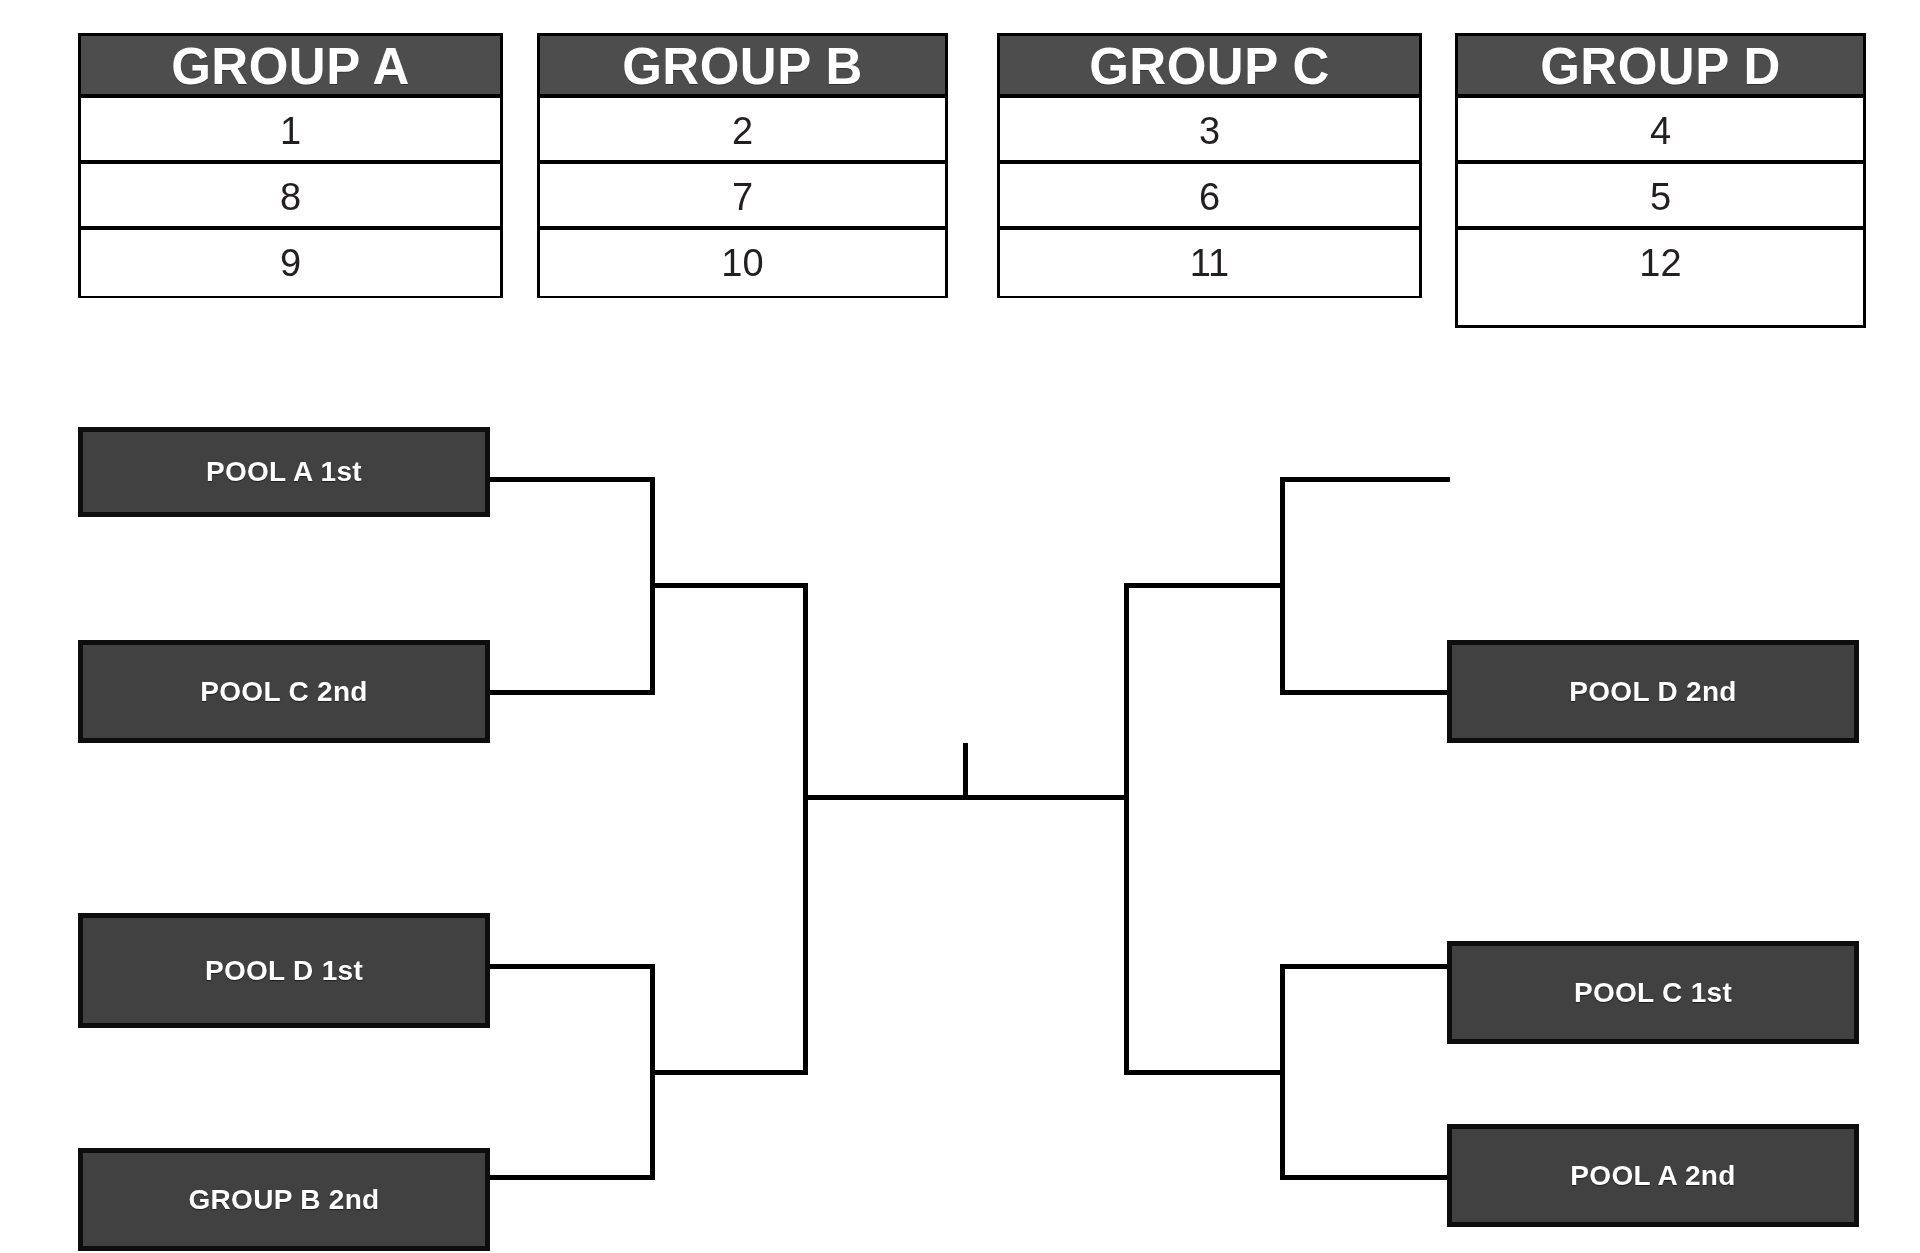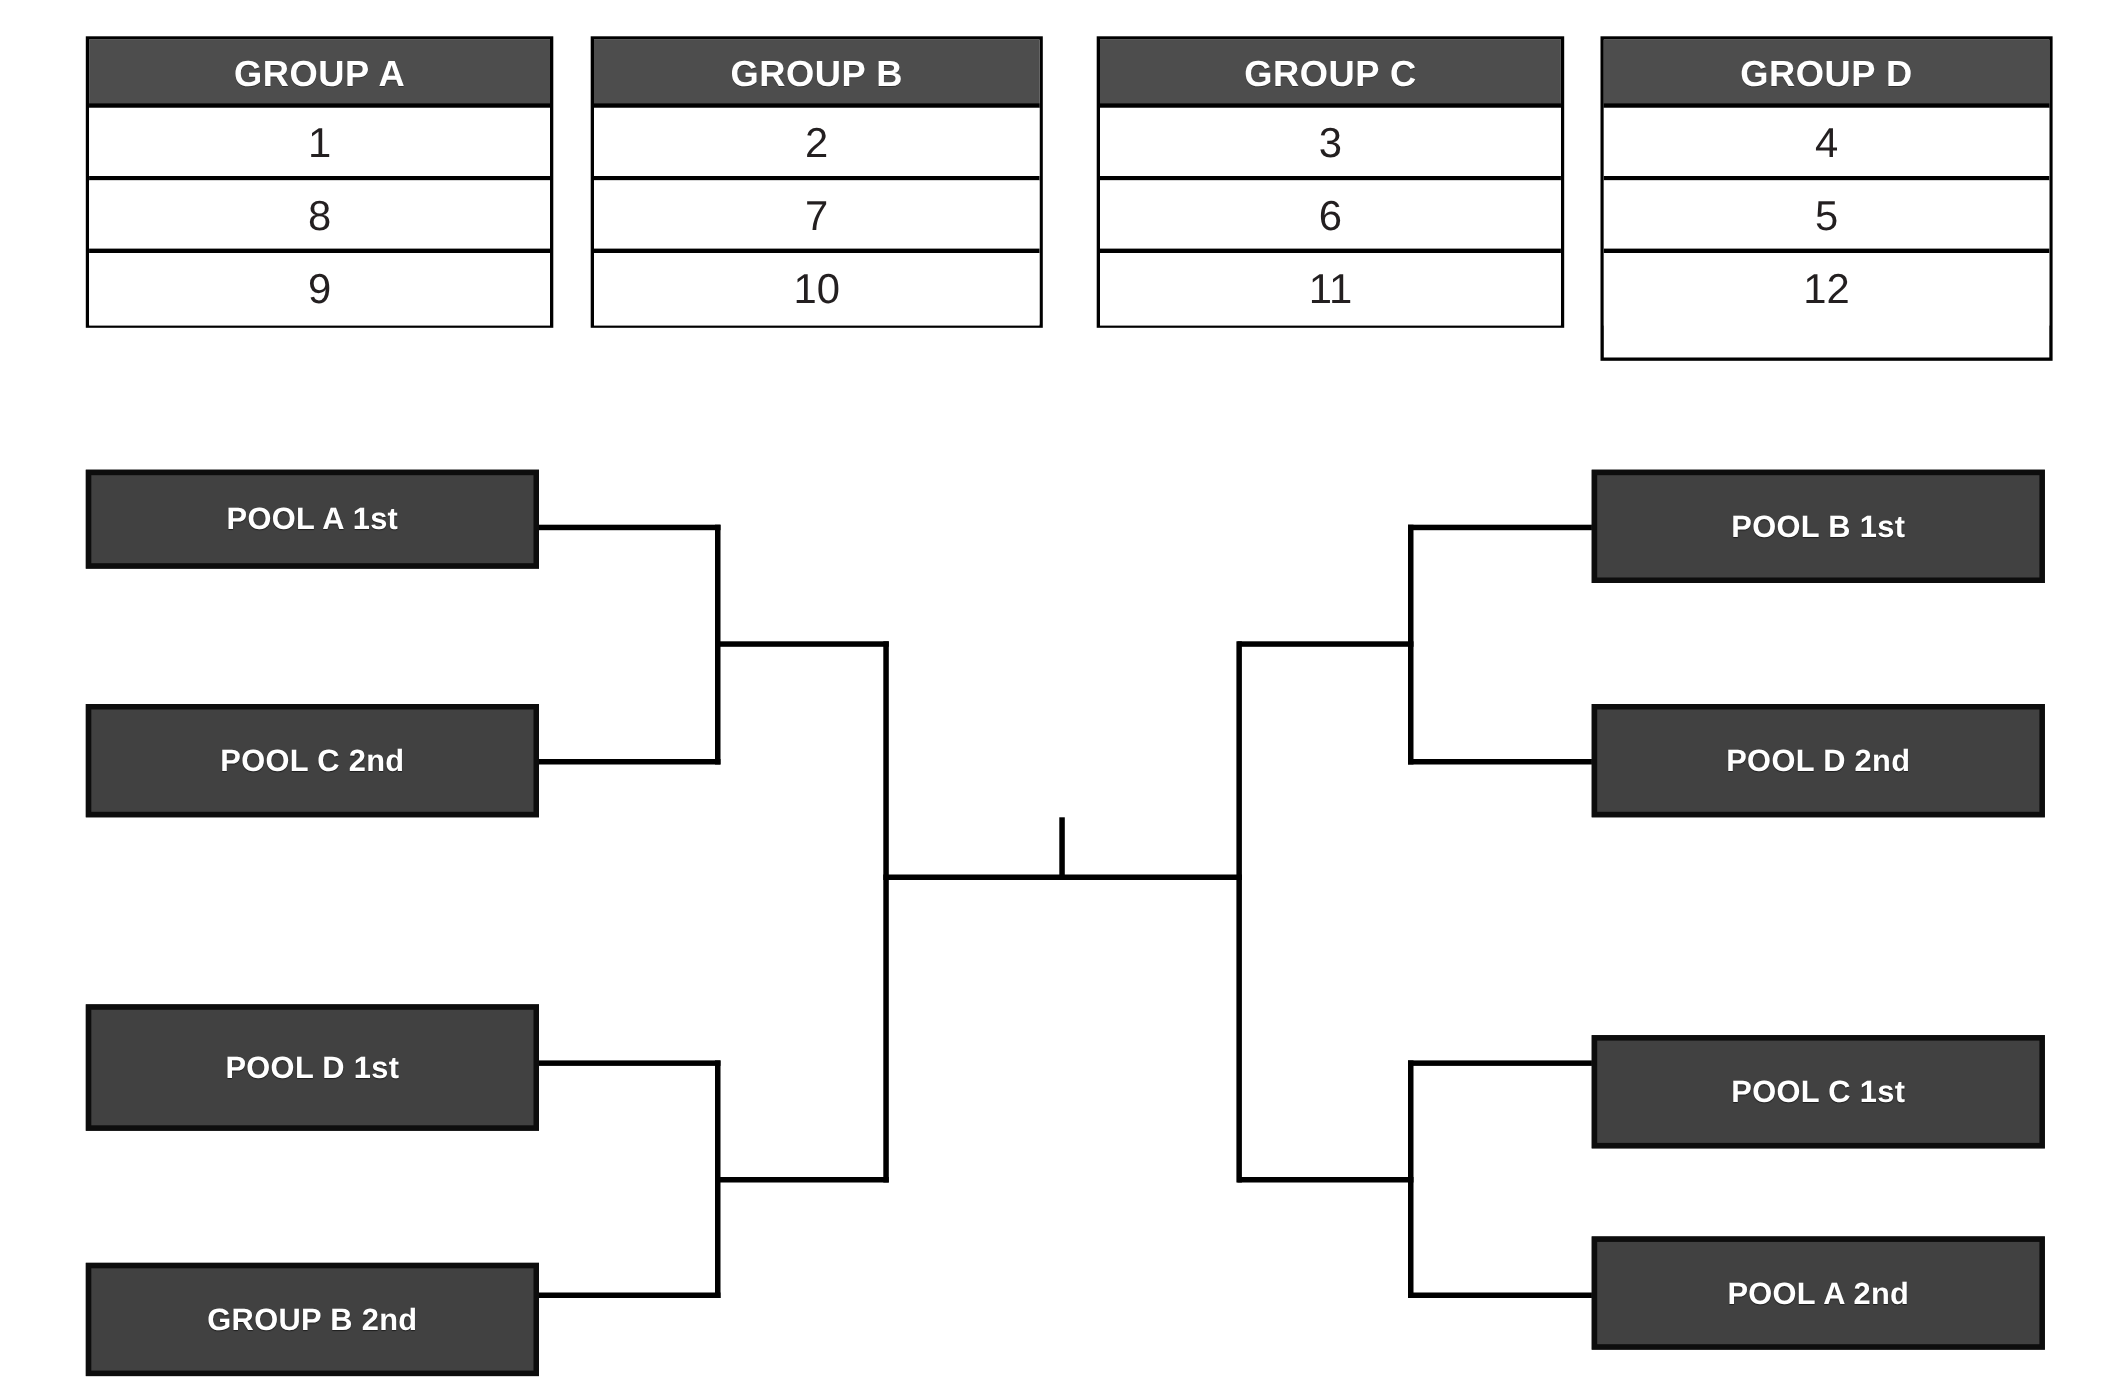--- a/index.html
+++ b/index.html
@@ -15,21 +15,21 @@
   .group-table{
     position:absolute;
     background:#ffffff;
     border:3px solid #000000;
     box-sizing:border-box;
   }
   .group-header{
     background:#4d4d4d;
     color:#ffffff;
     text-align:center;
-    font-size:33px;
+    font-size:51px;
     font-weight:bold;
     letter-spacing:0.5px;
     line-height:62px;
     height:62px;
     border-bottom:4px solid #000000;
     box-sizing:border-box;
     text-shadow:0 1px 0 rgba(0,0,0,.35);
     overflow:hidden;
     white-space:nowrap;
   }
@@ -141,23 +141,20 @@
   </div>
 
   <div class="bracket-box" style="left:78px;top:913px;width:412px;height:115px;">
     <span>POOL D 1st</span>
   </div>
 
   <div class="bracket-box" style="left:78px;top:1148px;width:412px;height:103px;">
     <span>GROUP B 2nd</span>
   </div>
 
-  <div class="bracket-box" style="left:1447px;top:427px;width:412px;height:103px;">
-    <span>POOL B 1st</span>
-  </div>
 
   <div class="bracket-box" style="left:1447px;top:640px;width:412px;height:103px;">
     <span>POOL D 2nd</span>
   </div>
 
   <div class="bracket-box" style="left:1447px;top:913px;width:412px;height:103px;margin-top:28px;">
     <span>POOL C 1st</span>
   </div>
 
   <div class="bracket-box" style="left:1447px;top:1124px;width:412px;height:103px;">

